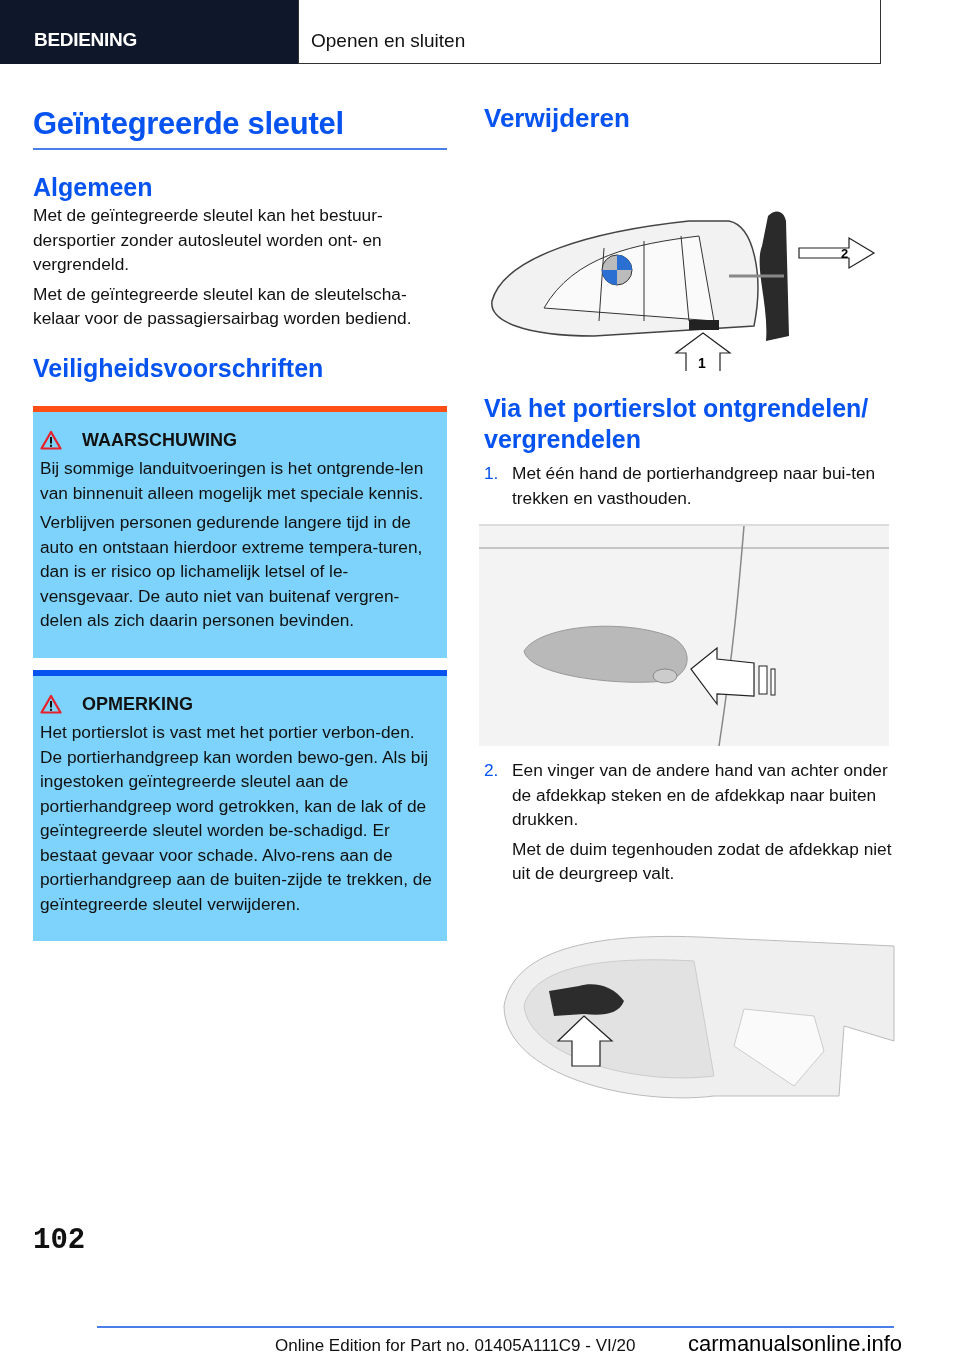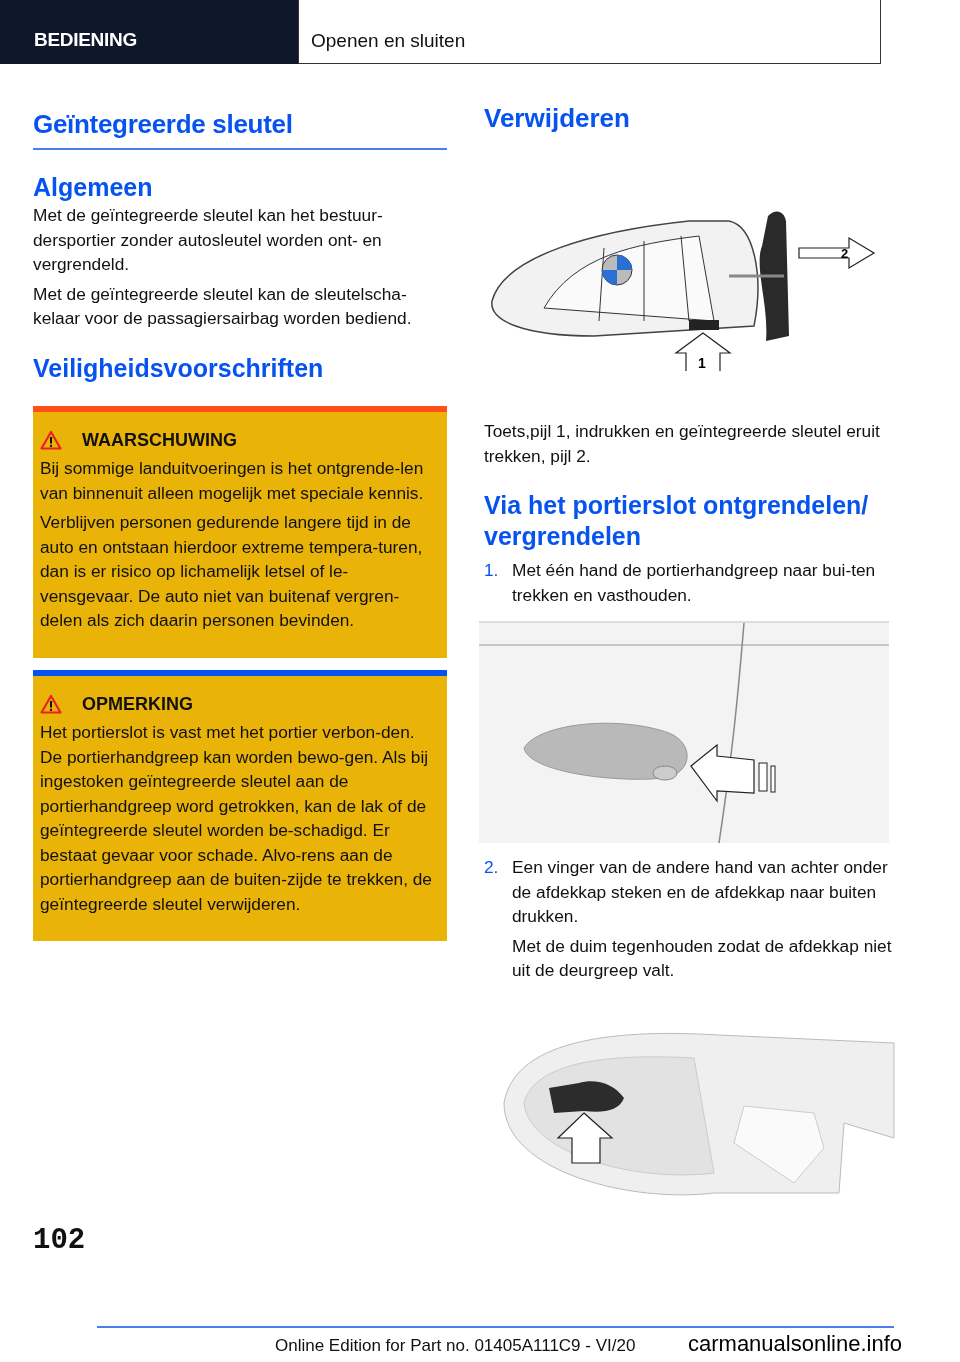--- a/index.html
+++ b/index.html
@@ -4,25 +4,25 @@
 <style>
   html,body{margin:0;padding:0;background:#fff;}
   body{width:960px;height:1362px;position:relative;overflow:hidden;font-family:"Liberation Sans",sans-serif;color:#111;}
   .hdr-sec{position:absolute;left:0;top:0;width:299px;height:64px;background:#0f172a;}
   .hdr-sec span{position:absolute;left:34px;top:29px;color:#fff;font-weight:bold;font-size:19px;letter-spacing:-0.3px;}
   .hdr-sub{position:absolute;left:298px;top:0;width:583px;height:64px;border:1px solid #333;border-top:none;box-sizing:border-box;}
   .hdr-sub span{position:absolute;left:12px;top:30px;font-size:19px;color:#111;}
   .col{position:absolute;font-size:17.3px;line-height:24.5px;}
   .left{left:33px;top:104px;width:414px;}
   .right{left:484px;top:100px;width:418px;}
-  h1{color:#0653f0;font-size:26px;margin:0;line-height:40px;font-weight:bold;letter-spacing:-0.3px;}
+  h1{color:#0653f0;font-size:31px;margin:0;line-height:40px;font-weight:bold;letter-spacing:-0.3px;}
   .h1rule{height:2px;background:#4a7eea;margin-top:4px;}
   h2{color:#0653f0;font-size:25px;margin:0;line-height:31px;font-weight:bold;}
   p{margin:0 0 5px 0;}
-  .notice{background:#eab308;margin-top:0;}
+  .notice{background:#7dd3fc;margin-top:0;}
   .notice .bar{height:6px;}
   .notice .inner{padding:16px 6px 20px 7px;}
   .notice .ttl{display:flex;align-items:center;font-weight:bold;font-size:18px;margin-bottom:4px;}
   .notice .ttl svg{margin-right:20px;}
   .fig{background:#fff;position:relative;}
   ol{margin:0;padding:0;list-style:none;}
   ol li{position:relative;padding-left:28px;}
   ol li .num{position:absolute;left:0;top:0;color:#0653f0;}
   .page-num{position:absolute;left:33px;top:1224px;font-size:29px;font-weight:bold;font-family:Liberation Mono, monospace;}
   .foot-rule{position:absolute;left:97px;top:1326px;width:797px;height:2px;background:#4a7eea;}
@@ -97,21 +97,20 @@
       <g>
           <path d="M315 112 L365 112 L365 102 L390 117 L365 132 L365 122 L315 122 Z" fill="#fff" stroke="#222" stroke-width="1.2"></path>
           <text x="357" y="122" font-size="13" font-weight="bold" font-family="Liberation Sans, sans-serif">2</text>
         </g>
       <g>
           <path d="M219 197 L246 217 L236 217 L236 238 L202 238 L202 217 L192 217 Z" fill="#fff" stroke="#222" stroke-width="1.2"></path>
           <text x="214" y="232" font-size="14" font-weight="bold" font-family="Liberation Sans, sans-serif">1</text>
         </g>
     </svg>
   </div>
-  <p style="margin-top:48px;">Toets,pijl 1, indrukken en geïntegreerde sleutel eruit trekken, pijl 2.</p>
   <h2 style="margin-top:22px;font-size:25px;">Via het portierslot ontgrendelen/ vergrendelen</h2>
   <ol>
     <li style="margin-top:6px;">
       <span class="num">1.</span>
       <span>Met één hand de portierhandgreep naar bui-ten trekken en vasthouden.</span>
     </li>
   </ol>
   <div class="fig" style="margin-top:14px;width:410px;height:220px;background:#f3f3f3;border-top:2px solid #ddd;margin-left:-5px;">
     <svg width="410" height="220" viewBox="0 0 410 220">
       <line x1="0" y1="22" x2="410" y2="22" stroke="#999"></line>

